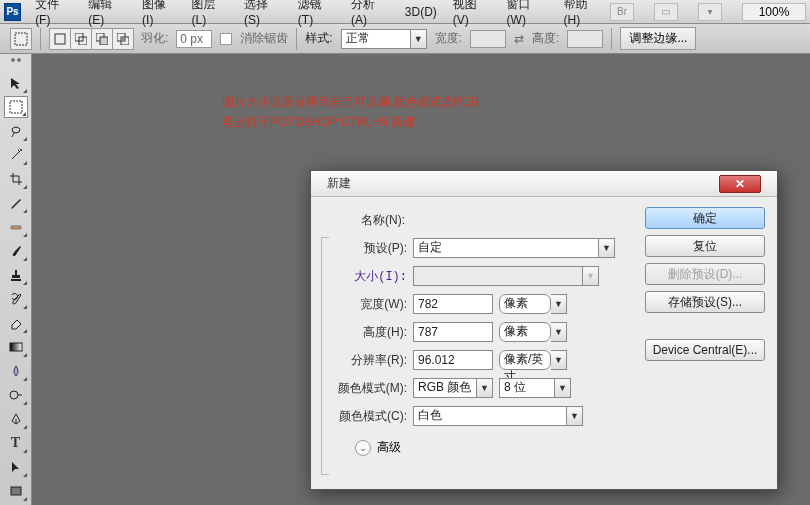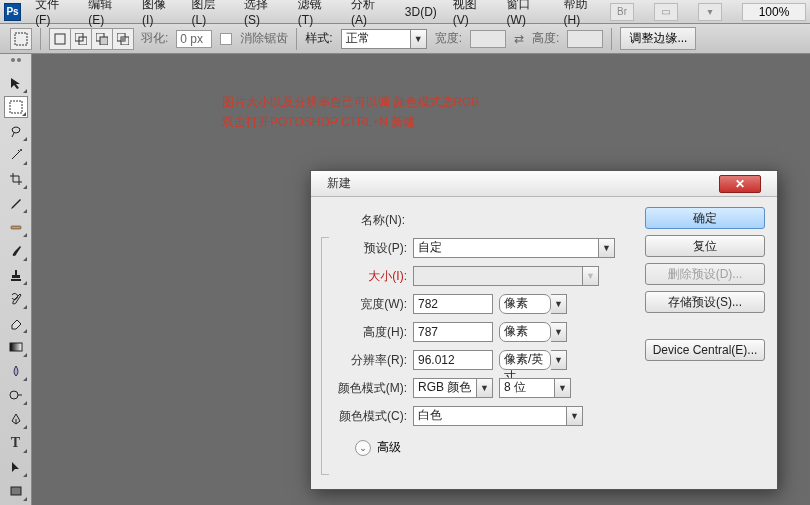--- a/index.html
+++ b/index.html
@@ -37,21 +37,21 @@
 .dialog { position: absolute; top: 170px; left: 310px; width: 468px; background: #ededed; border: 1px solid #555; box-shadow: 2px 4px 18px rgba(0,0,0,0.5); }
 .dlg-title { height: 26px; background: linear-gradient(#fdfdfd,#e4e4e4); border-bottom: 1px solid #b6b6b6; display: flex; align-items: center; padding: 0 16px; }
 .dlg-title-text { font-size: 12px; color: #333; }
 .dlg-close { margin-left: auto; width: 42px; height: 18px; background: linear-gradient(#e07a77,#c9302c); border: 1px solid #8a1f1b; border-radius: 2px; color: #fff; display: flex; align-items: center; justify-content: center; font-weight: bold; font-size: 12px; }
 .dlg-body { display: flex; padding: 10px 12px 16px 12px; gap: 24px; }
 .dlg-left { flex: 1; }
 .dlg-right { width: 120px; display: flex; flex-direction: column; gap: 6px; }
 
 .row { display: flex; align-items: center; height: 26px; margin-bottom: 2px; }
 .row-label { width: 88px; text-align: right; padding-right: 6px; color: #333; }
-.row-label.dis { color: #b91c1c; }
+.row-label.dis { color: #4c1d95; font-family: Liberation Mono, monospace; }
 .fld { height: 20px; border: 1px solid #8a8a8a; background: #fff; padding: 0 4px; color: #222; }
 .fld.sel { background: #3171c6; color: #fff; }
 .fld.dis { background: #eaeaea; color:#bbb; }
 .w-190 { width: 190px; }
 .w-80 { width: 80px; }
 .w-70 { width: 52px; border-radius: 7px; }
 .dd { display: flex; align-items: center; }
 .dd .caret { width: 16px; height: 20px; border: 1px solid #8a8a8a; border-left: none; background: linear-gradient(#fafafa,#dedede); display:flex; align-items:center; justify-content:center; color:#333; font-size:9px; }
 
 .group-bracket { border: 1px solid #bababa; border-right: none; width: 8px; height: 238px; margin-right: -6px; position: relative; left: -2px; top: 2px; }

